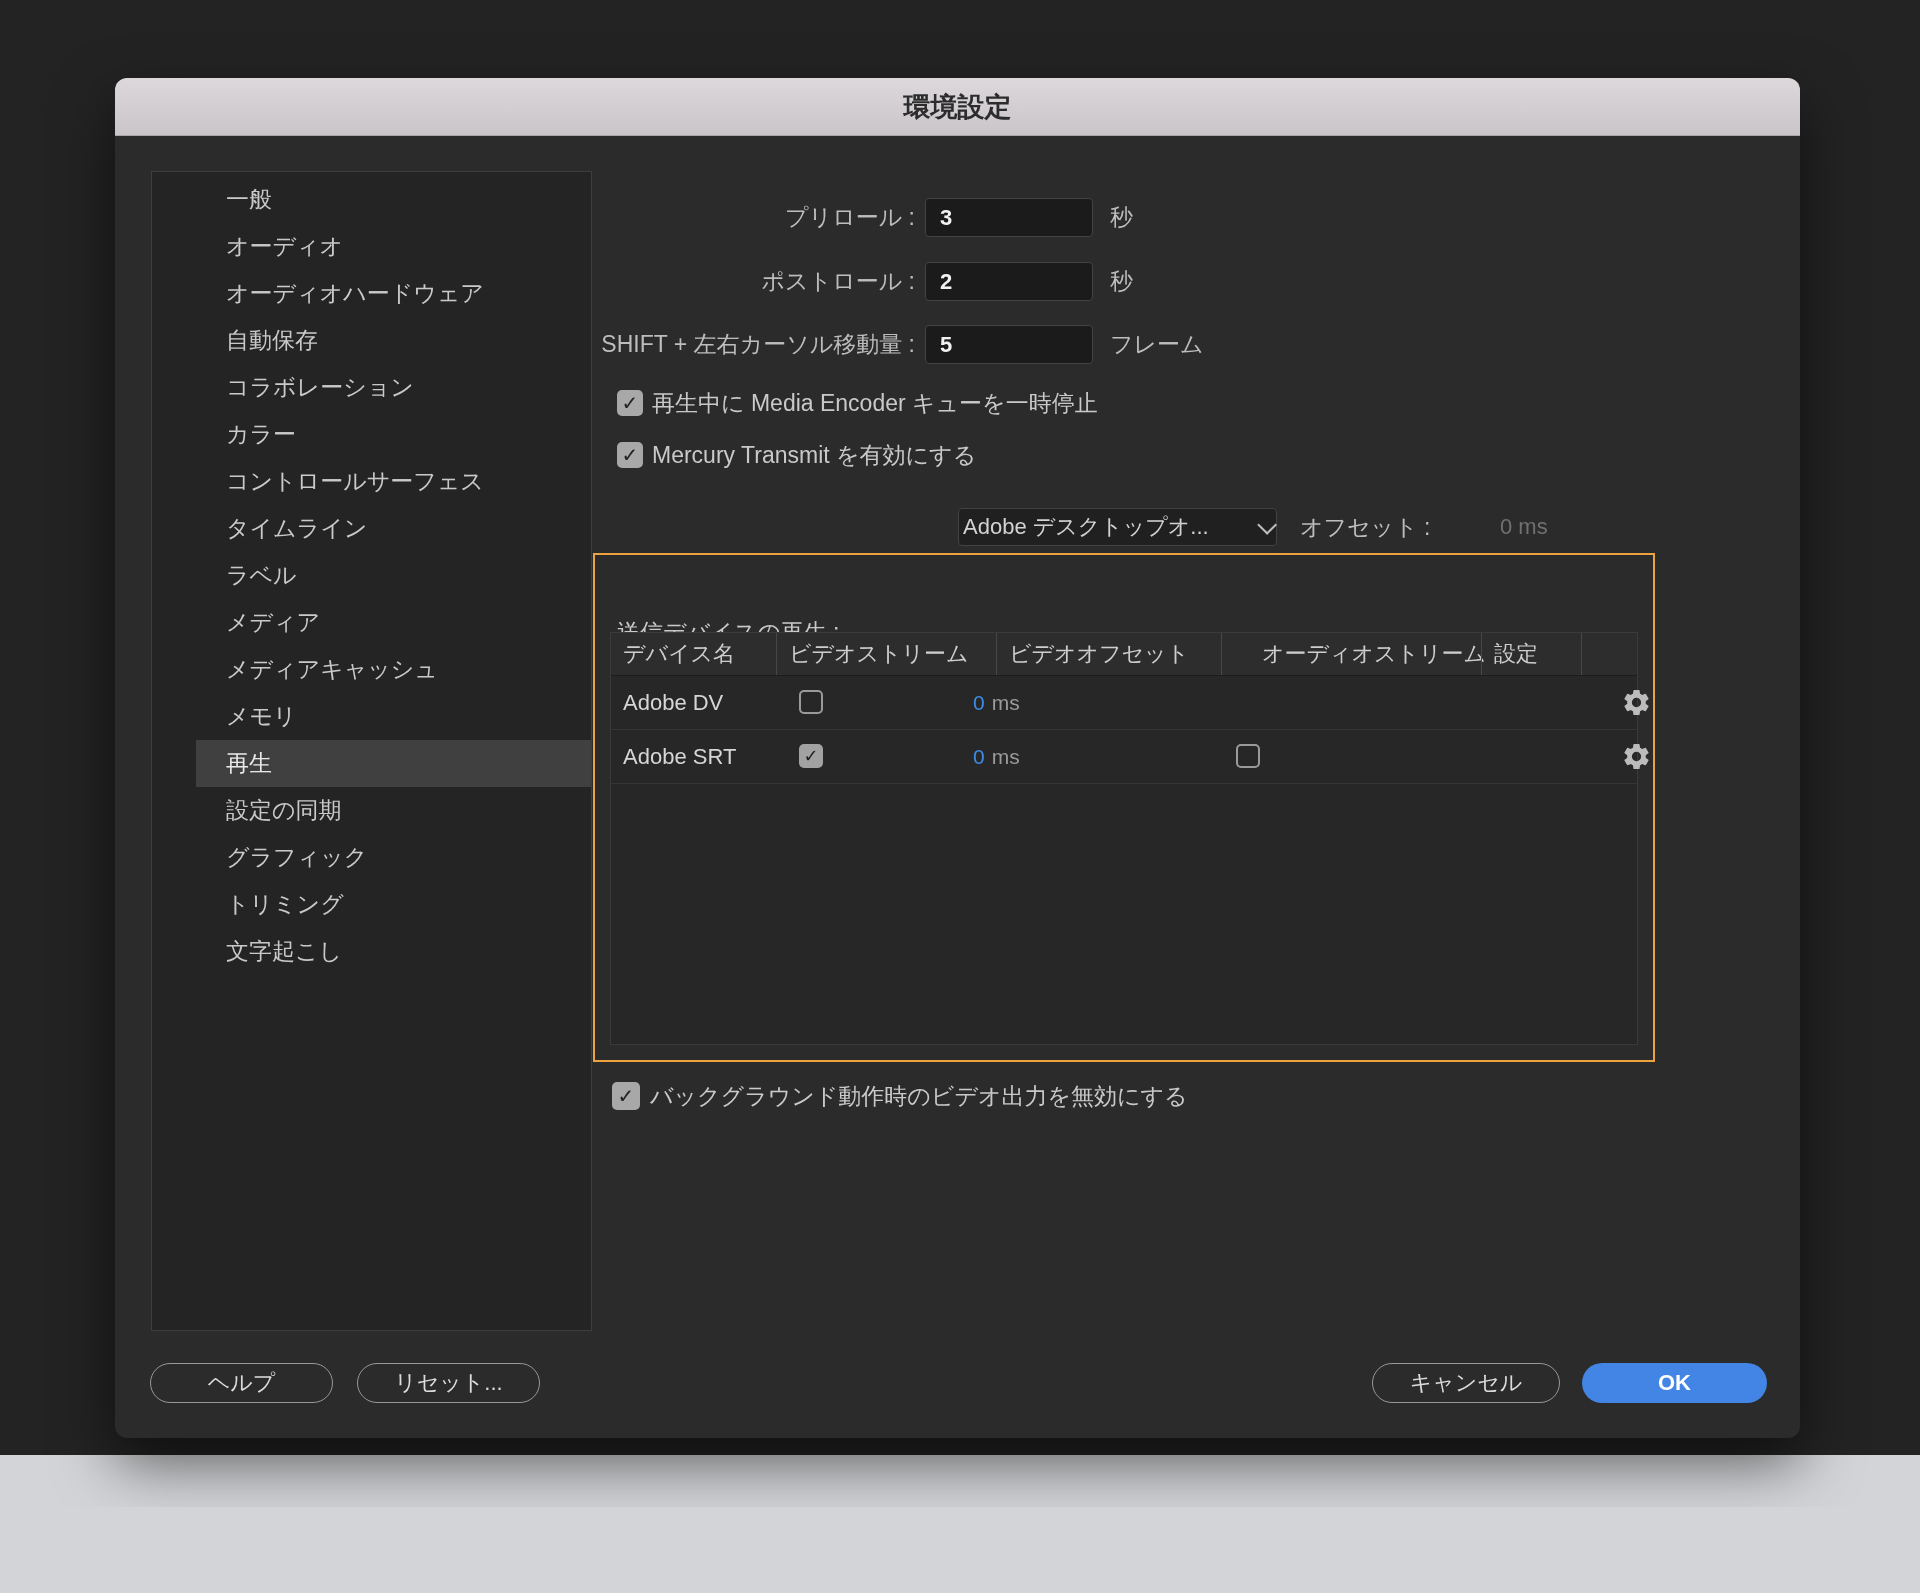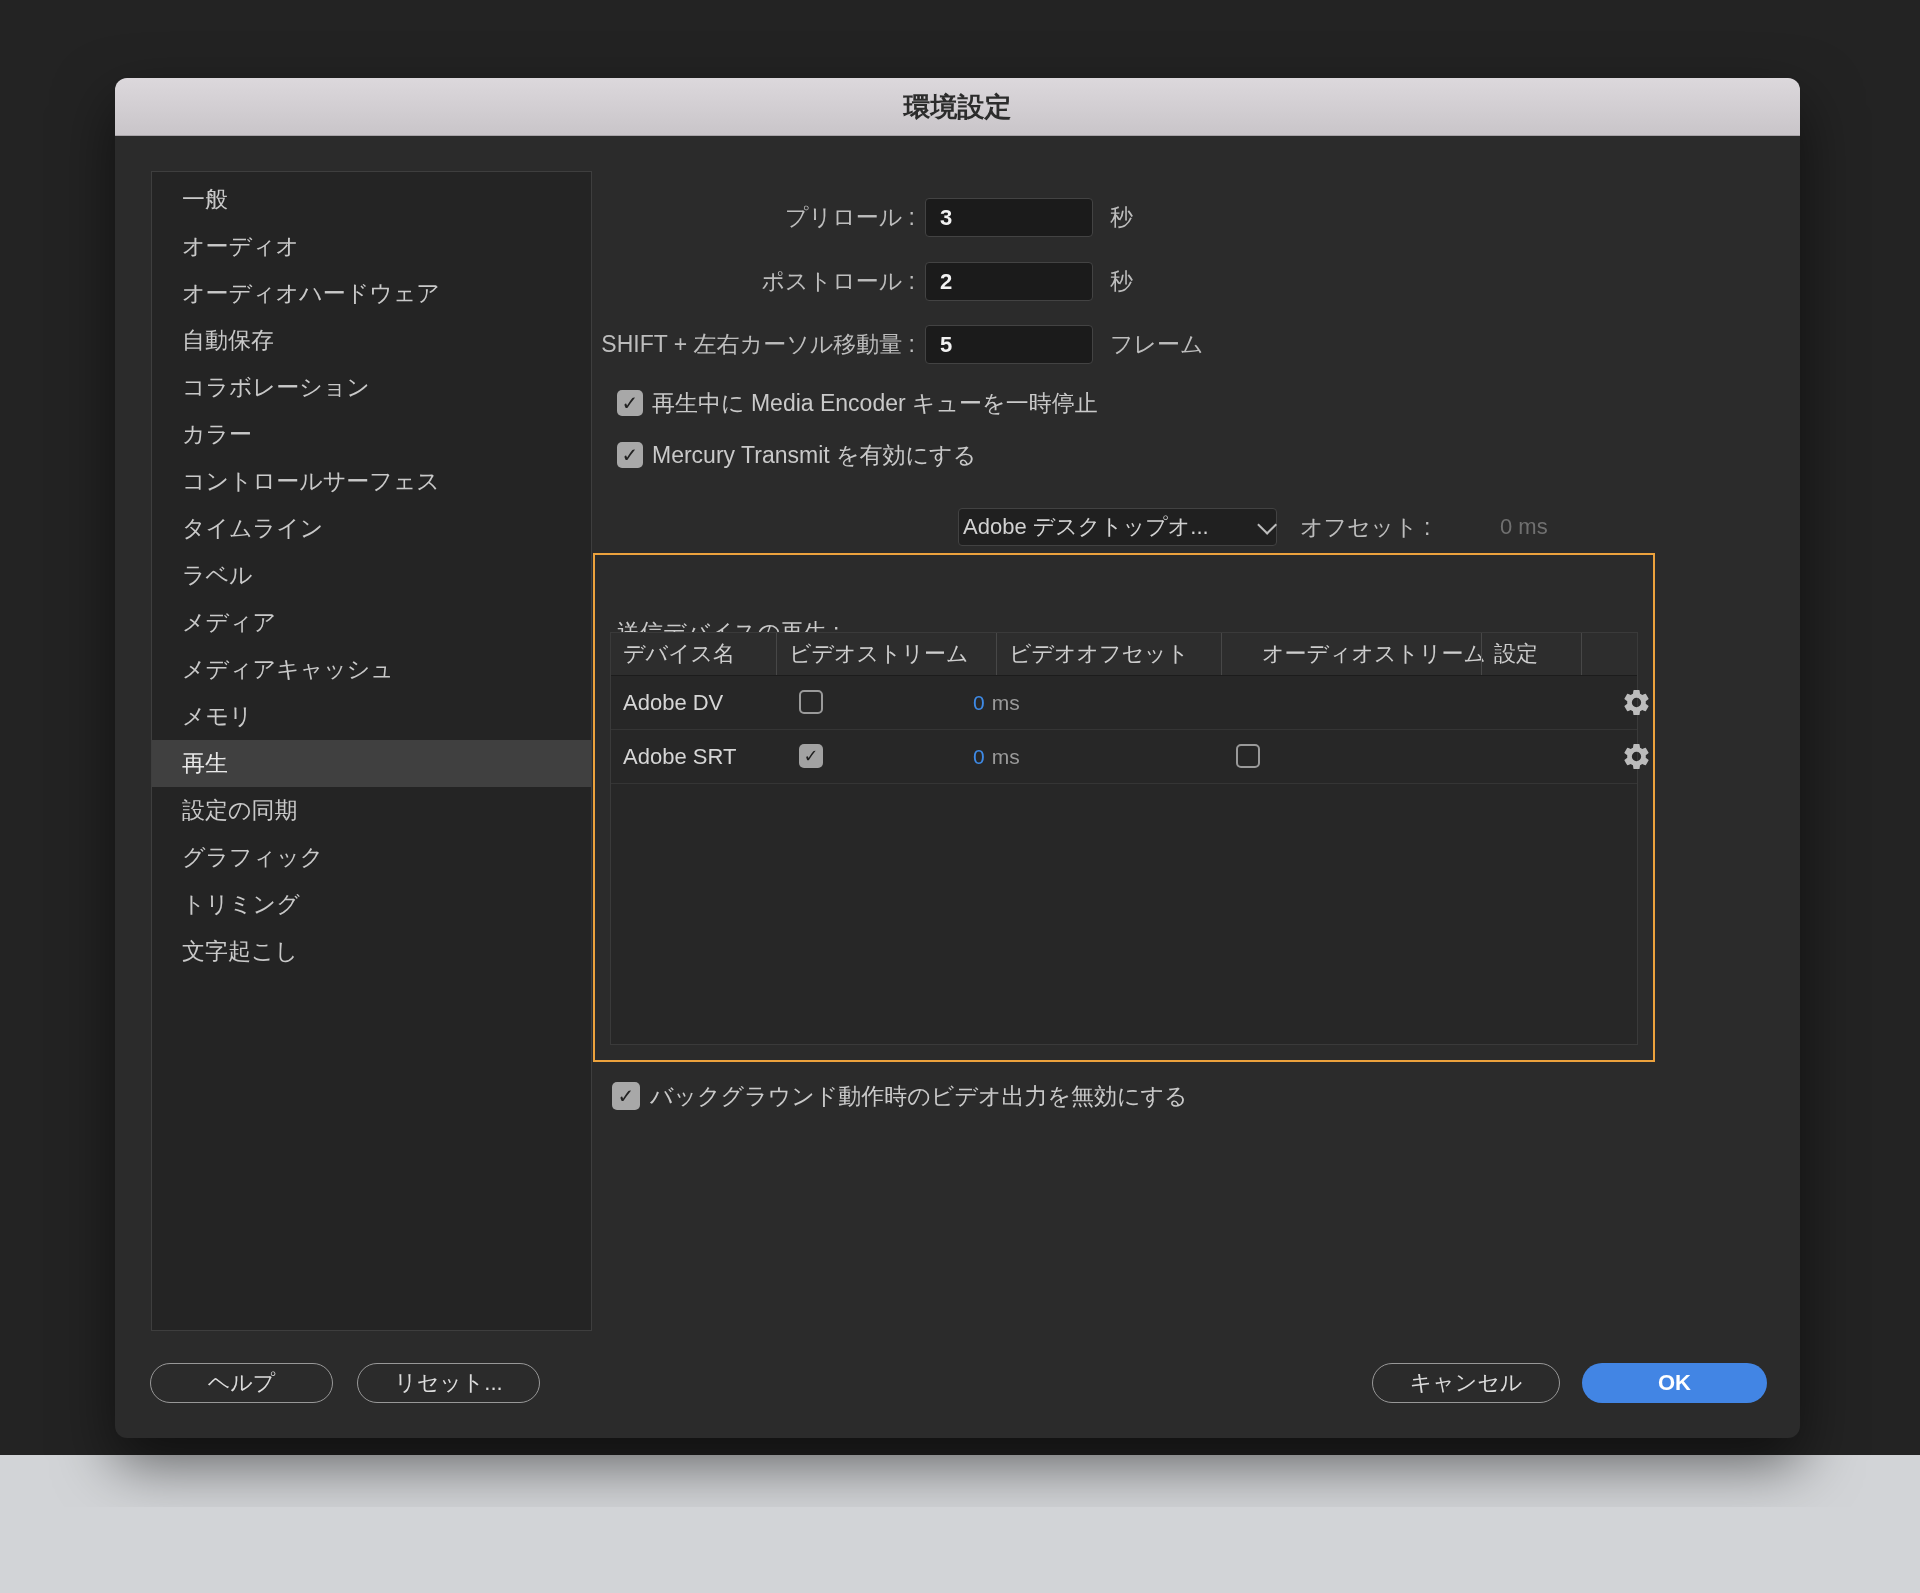--- a/index.html
+++ b/index.html
@@ -11,21 +11,21 @@
   .dialog{position:absolute;left:115px;top:78px;width:1685px;height:1360px;
           background:#2b2b2b;border-radius:12px;box-shadow:0 25px 60px rgba(0,0,0,.55);}
   .titlebar{position:absolute;left:0;top:0;width:100%;height:57px;
             background:linear-gradient(180deg,#dcd8dc,#c9c5c9);
             border-radius:12px 12px 0 0;border-bottom:1px solid #a9a5a9;
             display:flex;align-items:center;justify-content:center;
             color:#2c2c2c;font-size:27px;font-weight:700;}
 
   
   .sidebar{position:absolute;left:36px;top:93px;width:441px;height:1160px;
-           background:#242424;border:1px solid #3e3e3e;box-sizing:border-box;padding-top:4px;}
+           background:#242424;border:1px solid #3e3e3e;box-sizing:border-box;padding-top:4px;padding-left:44px;}
   .side-item{height:47px;line-height:47px;padding-left:30px;font-size:23px;color:#c9c9c9;
              white-space:nowrap;cursor:default;}
   .side-item.selected{background:#404040;color:#e8e8e8;}
 
   
   .form-label{position:absolute;right:885px;color:#bdbdbd;font-size:23px;white-space:nowrap;
               text-align:right;line-height:39px;}
   .numfield{position:absolute;left:810px;width:168px;height:39px;background:#1b1b1b;
             border:1px solid #434343;border-radius:4px;color:#f2f2f2;font-size:22px;
             font-weight:600;padding:0 14px;box-sizing:border-box;outline:none;

